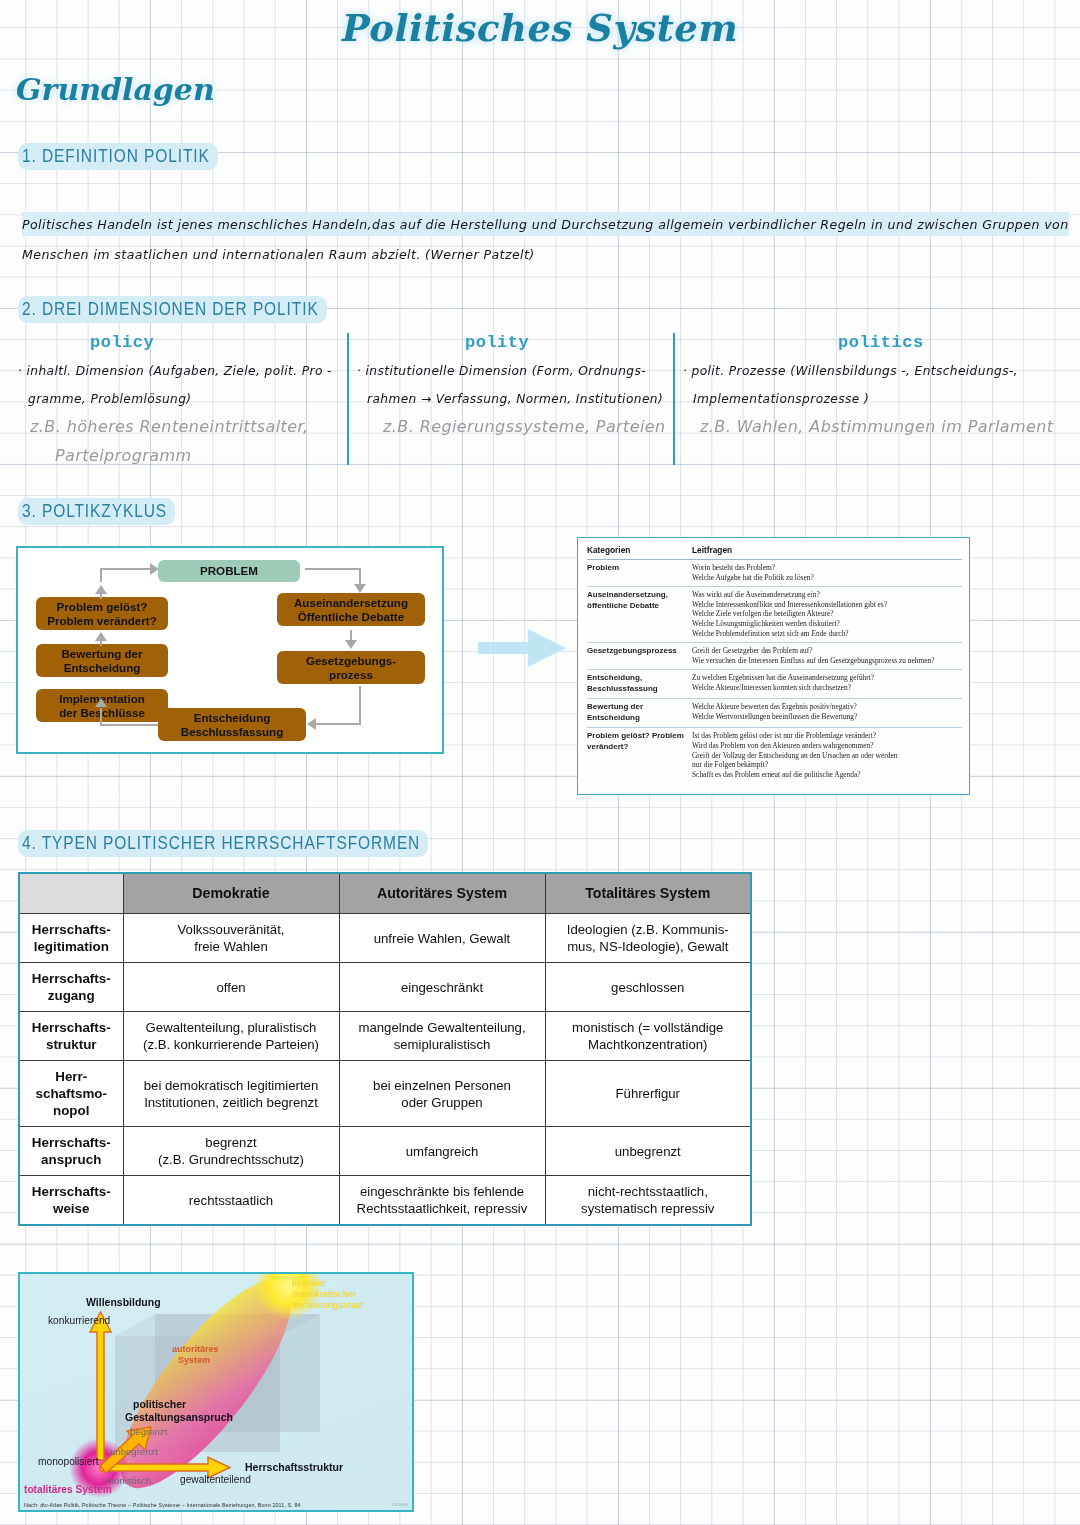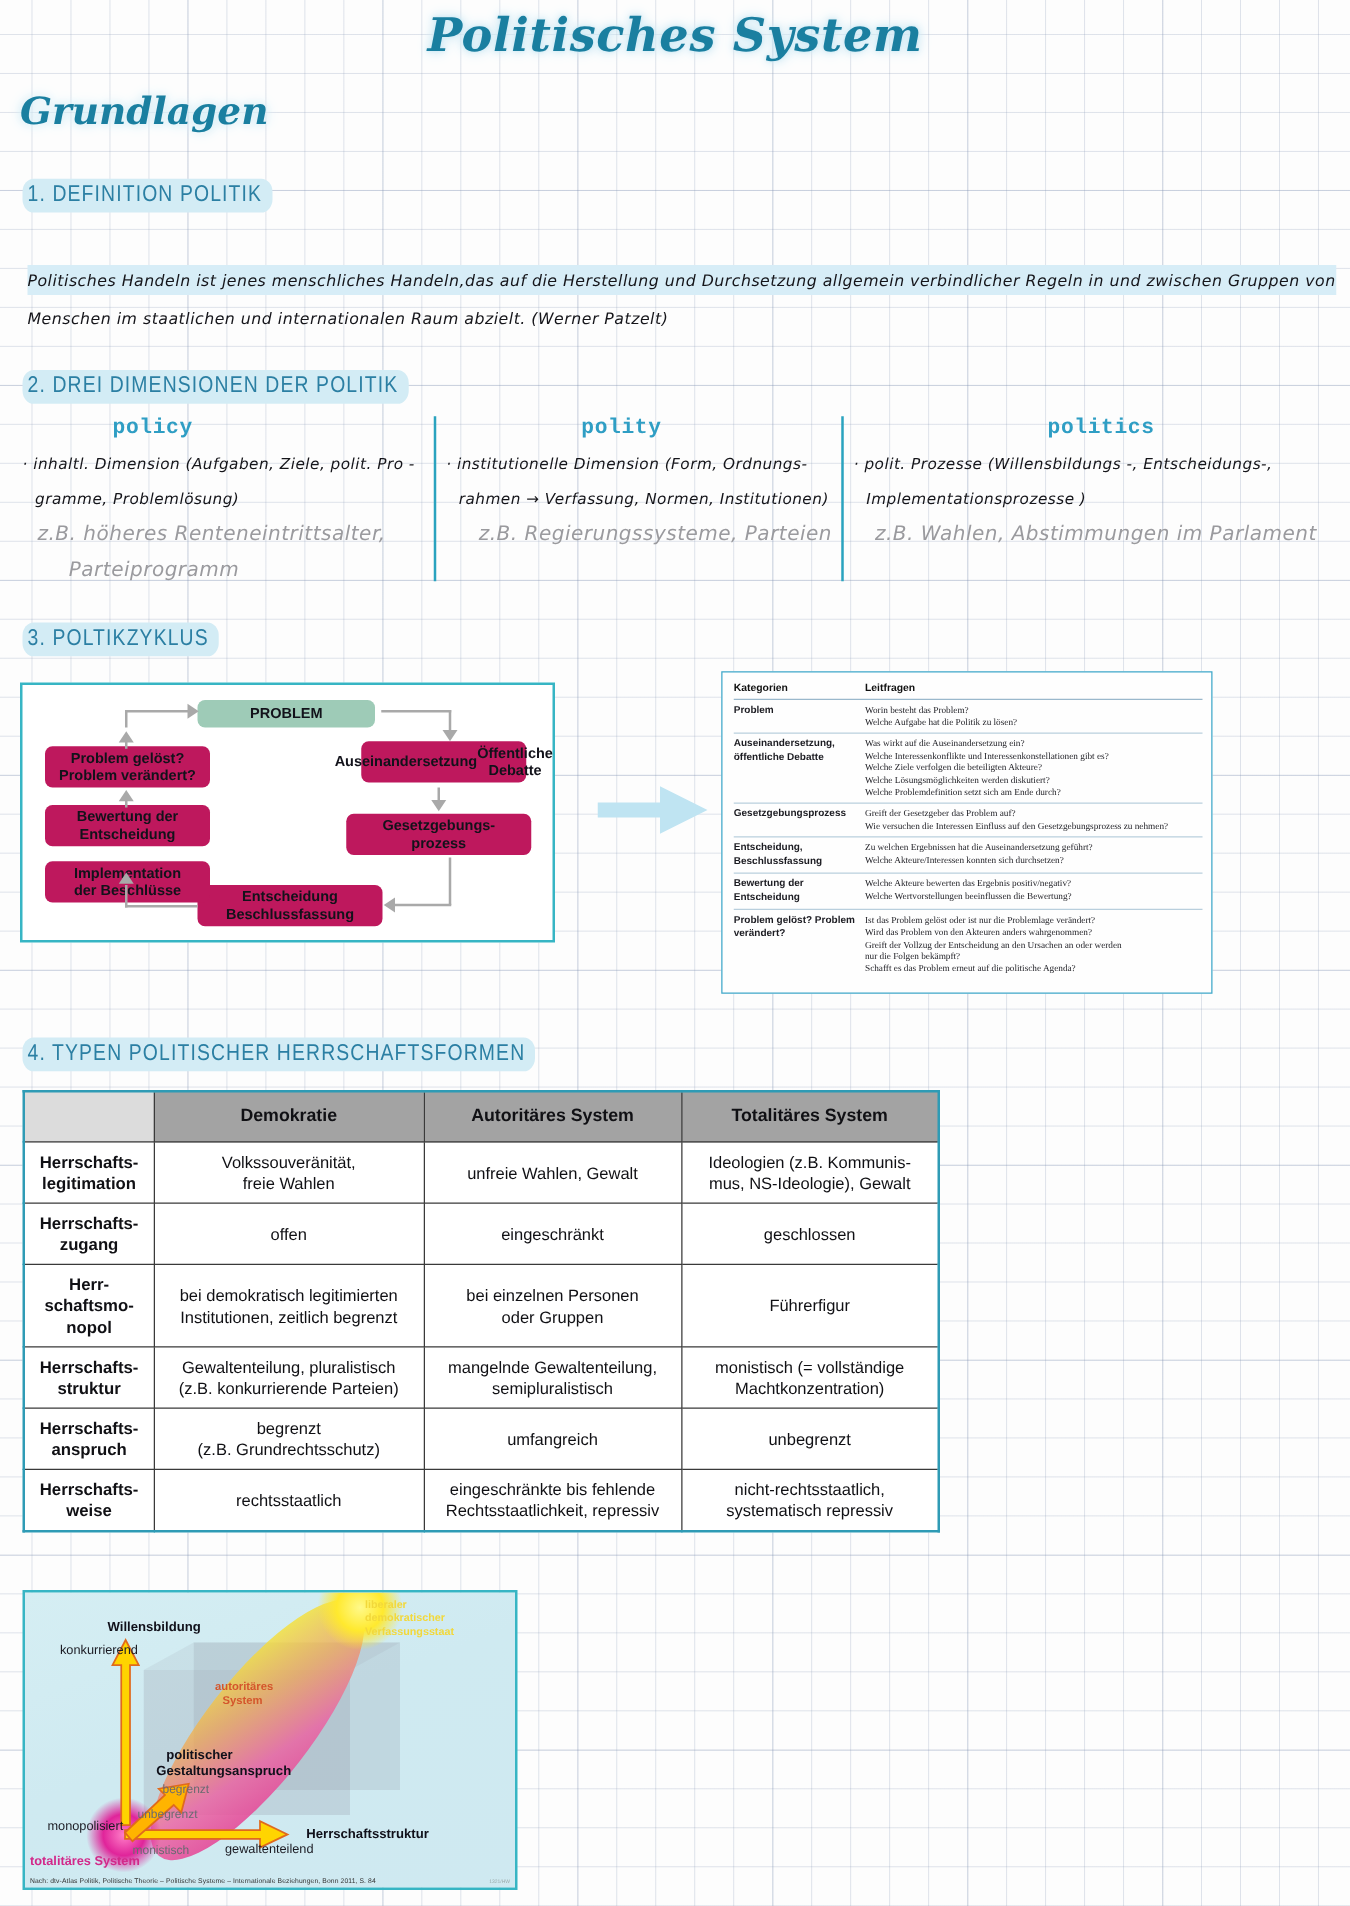--- a/index.html
+++ b/index.html
@@ -83,21 +83,21 @@
     background:#ffffff;border:2px solid #37b5c4;box-sizing:border-box;
   }
   .cyc{
     position:absolute;border-radius:6px;
     font-family:"Liberation Sans", sans-serif;
     font-size:11.6px;font-weight:bold;color:#12121a;
     display:flex;align-items:center;justify-content:center;
     text-align:center;line-height:13.5px;box-sizing:border-box;
   }
   .cyc.green{background:#9ecbb7;}
-  .cyc.blue{background:#be185d;align-items:center;}
+  .cyc.blue{background:#a16207;align-items:center;}
   .ar{position:absolute;background:#a9a9a9;}
   .arh{position:absolute;width:0;height:0;}
 
   
   .lf-box{
     position:absolute;left:577px;top:537px;width:393px;height:258px;
     background:#fefefe;border:1.5px solid #3ea7c9;box-sizing:border-box;
     padding:6px 7px 4px 9px;
   }
   .lf-table{width:100%;border-collapse:collapse;
@@ -196,21 +196,21 @@
   <div class="hand" style="left:683px;top:356px;font-size:12.2px;">· polit. Prozesse  (Willensbildungs -, Entscheidungs-,</div>
   <div class="hand" style="left:693px;top:384px;font-size:12.2px;">Implementationsprozesse )</div>
   <div class="hand faded" style="left:700px;top:412px;">z.B. Wahlen, Abstimmungen im Parlament</div>
 
   <div class="num-head" style="left:18px;top:500px;">3.  POLTIKZYKLUS</div>
 
   <div class="cycle-box">
 
     <div class="cyc green" style="left:140px;top:12px;width:142px;height:22px;">PROBLEM</div>
 
-    <div class="cyc blue" style="left:271px;top:45px;width:132px;height:33px;flex-direction:row;">
+    <div class="cyc blue" style="left:259px;top:45px;width:148px;height:33px;flex-direction:column;">
       <span>Auseinandersetzung</span>
       <span>Öffentliche Debatte</span>
     </div>
 
     <div class="cyc blue" style="left:259px;top:103px;width:148px;height:33px;flex-direction:column;">
       <span>Gesetzgebungs-</span>
       <span>prozess</span>
     </div>
 
     <div class="cyc blue" style="left:140px;top:160px;width:148px;height:33px;flex-direction:column;">
@@ -368,49 +368,49 @@
             </td>
             <td>
               <div>eingeschränkt</div>
             </td>
             <td>
               <div>geschlossen</div>
             </td>
           </tr>
           <tr>
             <td class="rowhead">
-              <div>Herr-schaftsmo-nopol</div>
-            </td>
-            <td>
-              <div>bei demokratisch legitimierten</div>
-              <div>Institutionen, zeitlich begrenzt</div>
-            </td>
-            <td>
-              <div>bei einzelnen Personen</div>
-              <div>oder Gruppen</div>
-            </td>
-            <td>
-              <div>Führerfigur</div>
+              <div>Herrschafts-struktur</div>
+            </td>
+            <td>
+              <div>Gewaltenteilung, pluralistisch</div>
+              <div>(z.B. konkurrierende Parteien)</div>
+            </td>
+            <td>
+              <div>mangelnde Gewaltenteilung,</div>
+              <div>semipluralistisch</div>
+            </td>
+            <td>
+              <div>monistisch (= vollständige</div>
+              <div>Machtkonzentration)</div>
             </td>
           </tr>
           <tr>
             <td class="rowhead">
-              <div>Herrschafts-struktur</div>
-            </td>
-            <td>
-              <div>Gewaltenteilung, pluralistisch</div>
-              <div>(z.B. konkurrierende Parteien)</div>
-            </td>
-            <td>
-              <div>mangelnde Gewaltenteilung,</div>
-              <div>semipluralistisch</div>
-            </td>
-            <td>
-              <div>monistisch (= vollständige</div>
-              <div>Machtkonzentration)</div>
+              <div>Herr-schaftsmo-nopol</div>
+            </td>
+            <td>
+              <div>bei demokratisch legitimierten</div>
+              <div>Institutionen, zeitlich begrenzt</div>
+            </td>
+            <td>
+              <div>bei einzelnen Personen</div>
+              <div>oder Gruppen</div>
+            </td>
+            <td>
+              <div>Führerfigur</div>
             </td>
           </tr>
           <tr>
             <td class="rowhead">
               <div>Herrschafts-anspruch</div>
             </td>
             <td>
               <div>begrenzt</div>
               <div>(z.B. Grundrechtsschutz)</div>
             </td>

